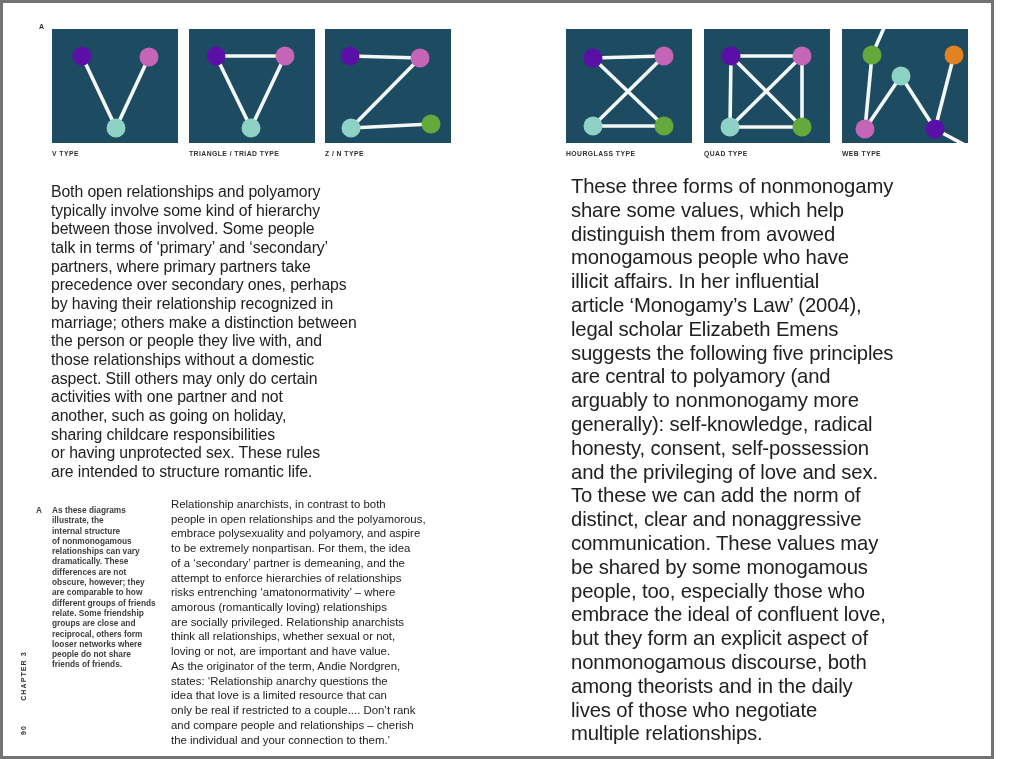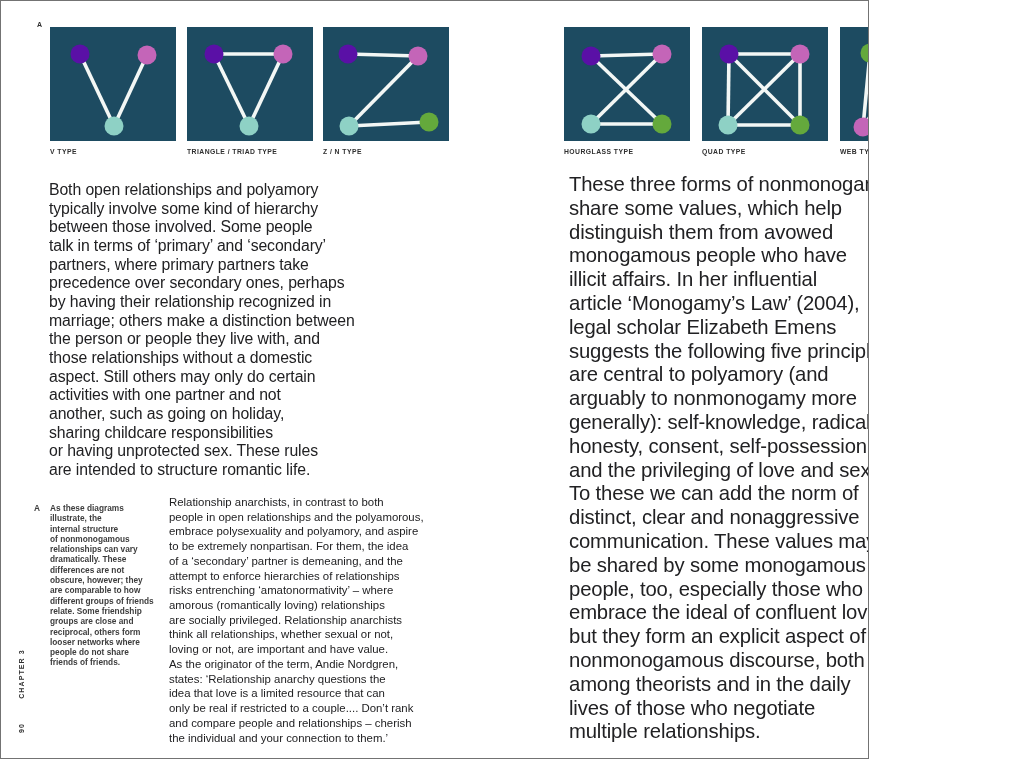--- a/index.html
+++ b/index.html
@@ -1,18 +1,18 @@
 <!DOCTYPE html>
 <html><head>
 <meta charset="utf-8">
 <style>
   html,body{margin:0;padding:0;background:#fff;}
   .spread{
-    position:relative;width:869px;height:759px;background:#ffffff;
-    box-sizing:border-box;border:1px solid #737373;overflow:hidden;
+    position:relative;width:994px;height:759px;background:#ffffff;
+    box-sizing:border-box;border:3px solid #737373;overflow:hidden;
     font-family:"Liberation Sans", sans-serif;color:#212123;
   }
   .abs{position:absolute;}
   
   .tile{position:absolute;top:26px;width:126px;margin:0;}
   .t0{left:49px}.t1{left:186px}.t2{left:322px}.t3{left:563px}.t4{left:701px}.t5{left:839px}
   .tile-canvas{width:126px;height:114px;display:block;}
   .tile-canvas svg{display:block;width:126px;height:114px;overflow:hidden;}
   .tile figcaption{
     margin-top:7px;font-size:6.8px;font-weight:bold;letter-spacing:.45px;

